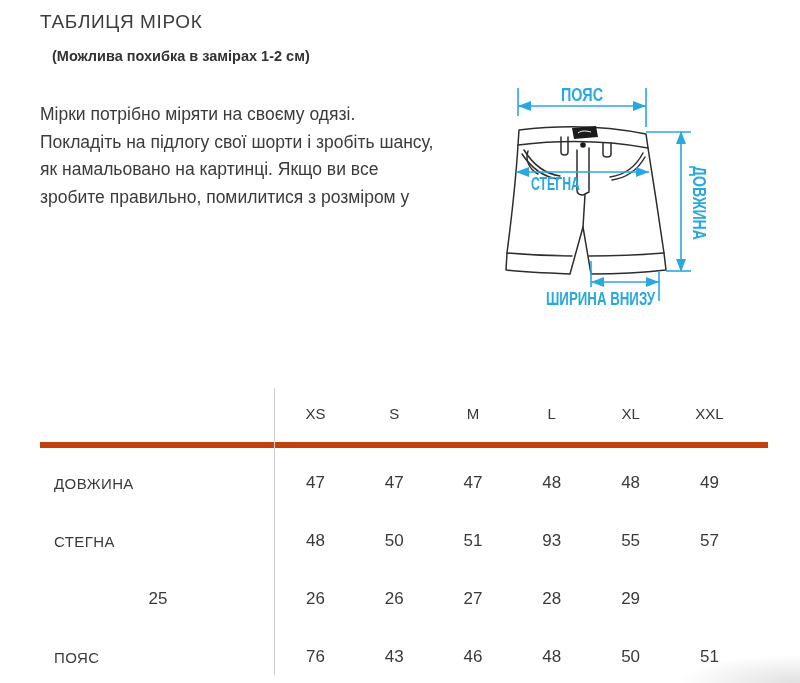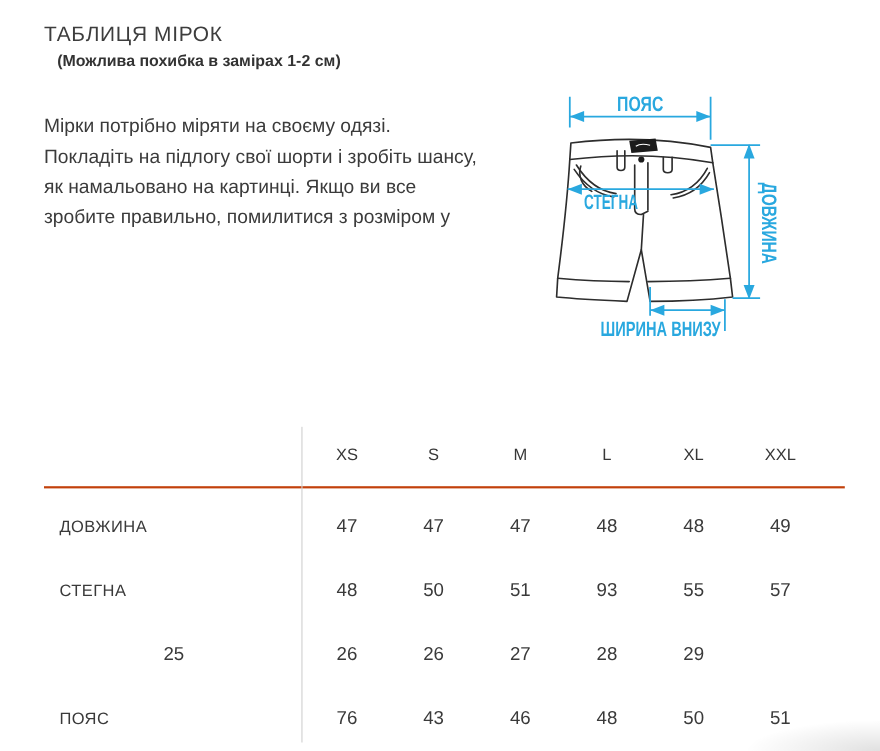--- a/index.html
+++ b/index.html
@@ -4,21 +4,21 @@
 <style>
   html,body{margin:0;padding:0;}
   body{
     width:800px;height:683px;position:relative;overflow:hidden;
     background:#ffffff;
     font-family:"Liberation Sans", sans-serif;
     color:#3a3a3a;
   }
   
   .page-title{
-    position:absolute;left:40px;top:21px;
+    position:absolute;left:40px;top:11px;
     font-size:19px;font-weight:400;letter-spacing:.6px;color:#3d3d3d;
   }
   .page-subtitle{
     position:absolute;left:52px;top:48px;
     font-size:14.5px;font-weight:700;color:#333;
   }
   
   .intro{
     position:absolute;left:40px;top:101px;width:460px;
     font-size:17.5px;line-height:27.6px;color:#3b3b3b;
@@ -27,21 +27,21 @@
   .diagram{position:absolute;left:488px;top:84px;width:252px;height:235px;}
   .diagram svg{display:block;}
   
   .size-table{
     position:absolute;left:40px;top:385px;width:730px;height:296px;
   }
   .v-divider{
     position:absolute;left:234px;top:3px;width:1px;height:287px;background:#cfcfcf;
   }
   .tr{display:grid;grid-template-columns:236px repeat(6,78.8px);}
-  .thead{height:57px;width:728px;border-bottom:2px solid #c2410c;}
+  .thead{height:57px;width:728px;border-bottom:6px solid #c2410c;}
   .tbody{margin-top:6px;}
   .tbody .tr{height:58px;}
   .td{display:flex;align-items:center;justify-content:center;
       font-size:17px;color:#3a3a3a;}
   .thead .td{font-size:15px;color:#383838;}
   .td.label{justify-content:flex-start;padding-left:14px;
       font-size:15px;letter-spacing:.4px;}
   
   .corner-shadow{
     position:absolute;right:0;bottom:0;width:120px;height:28px;

